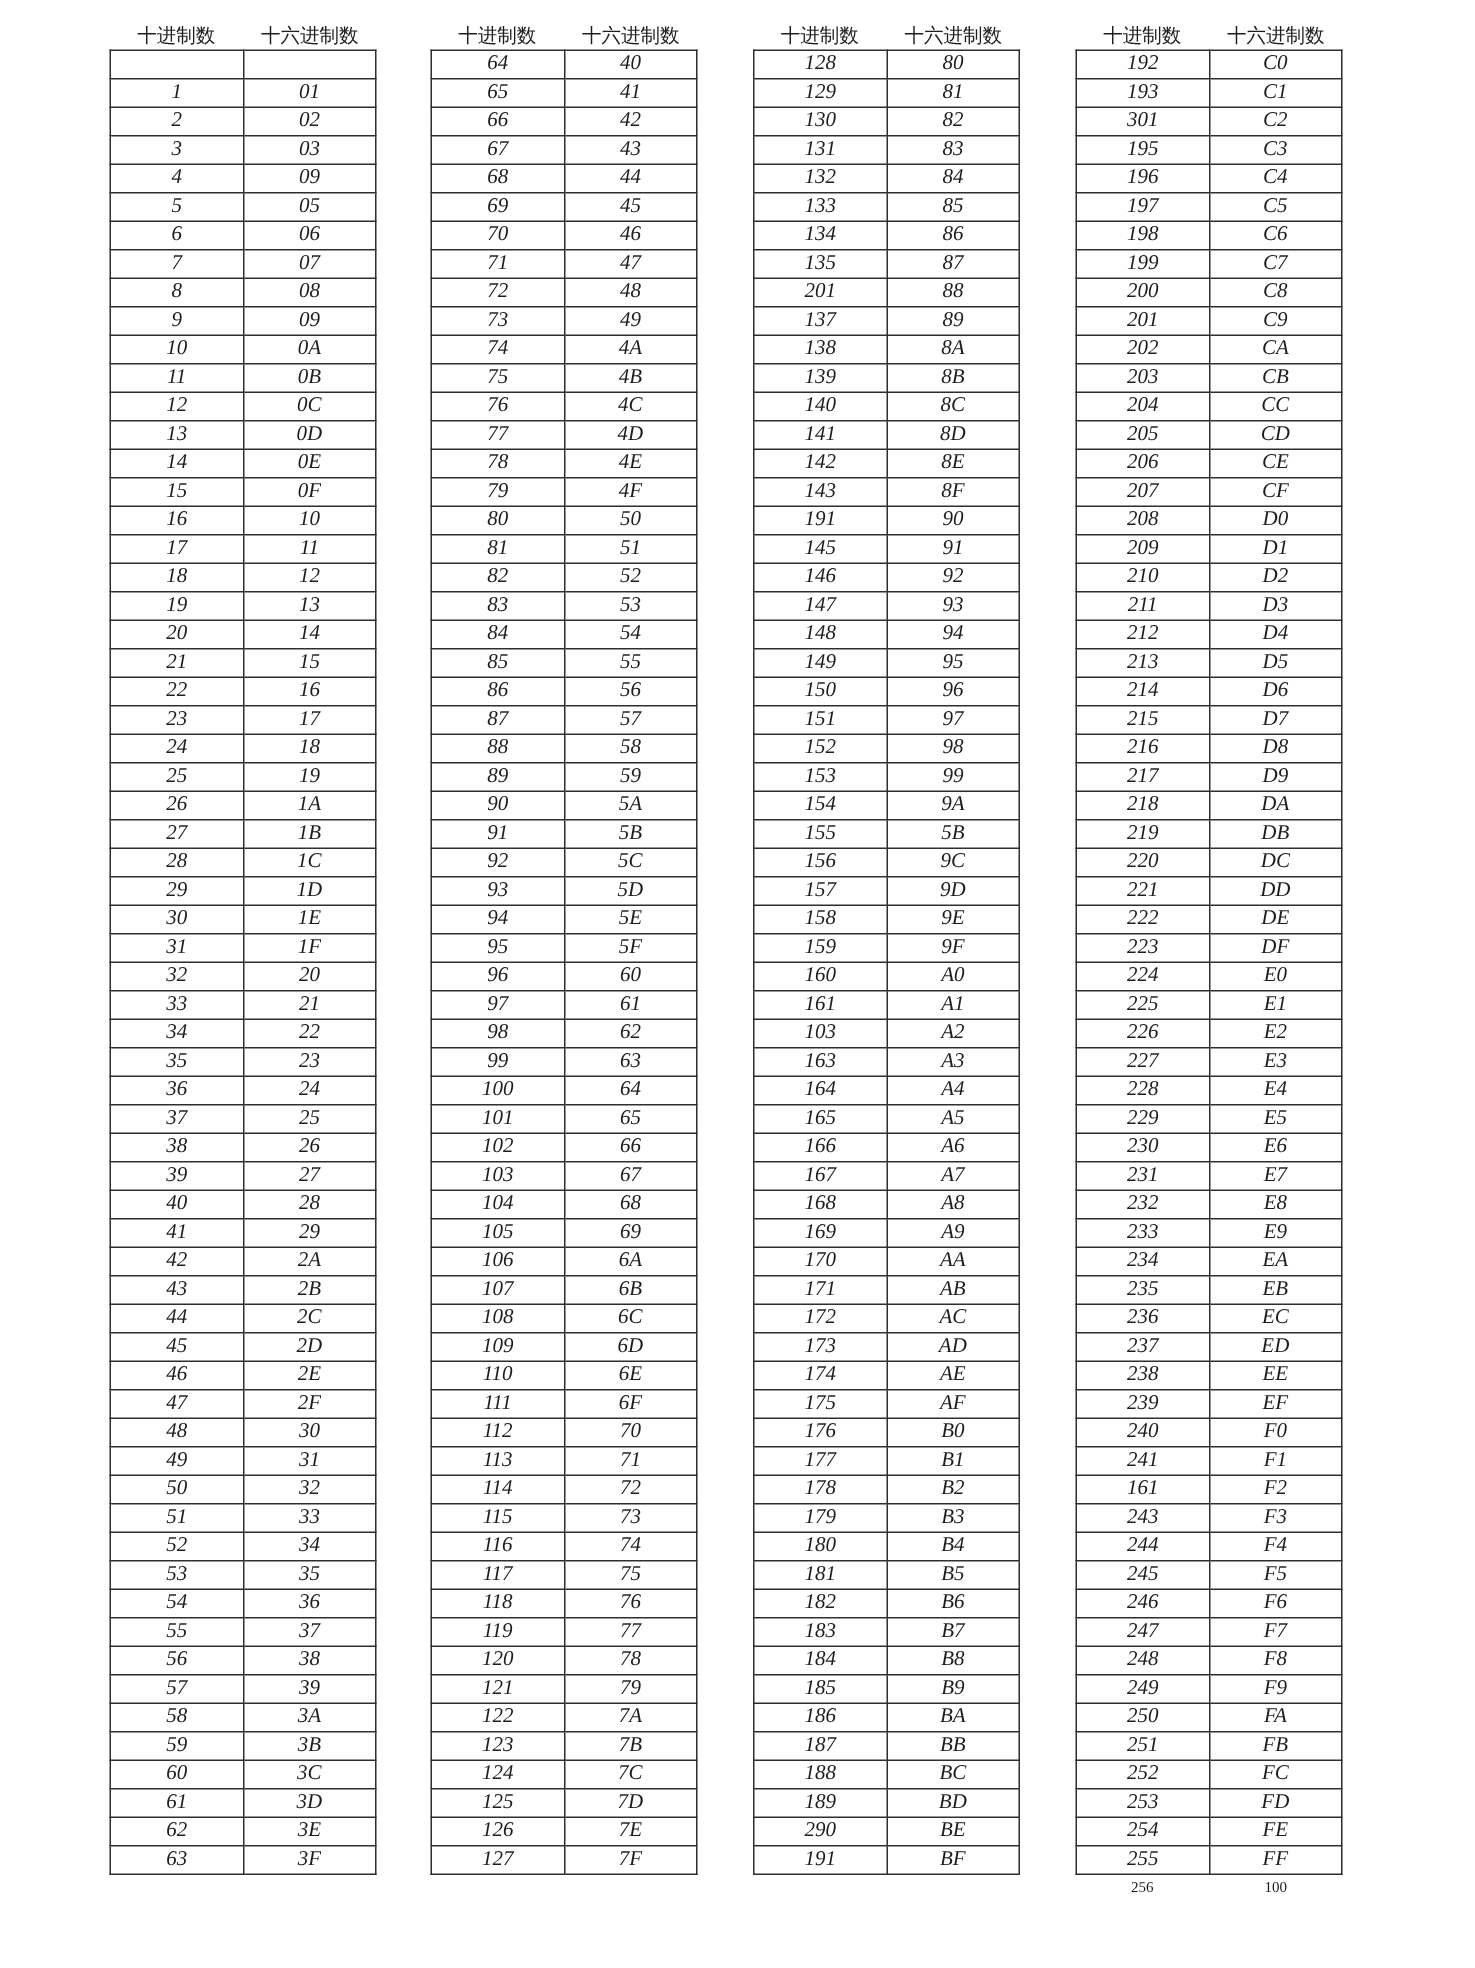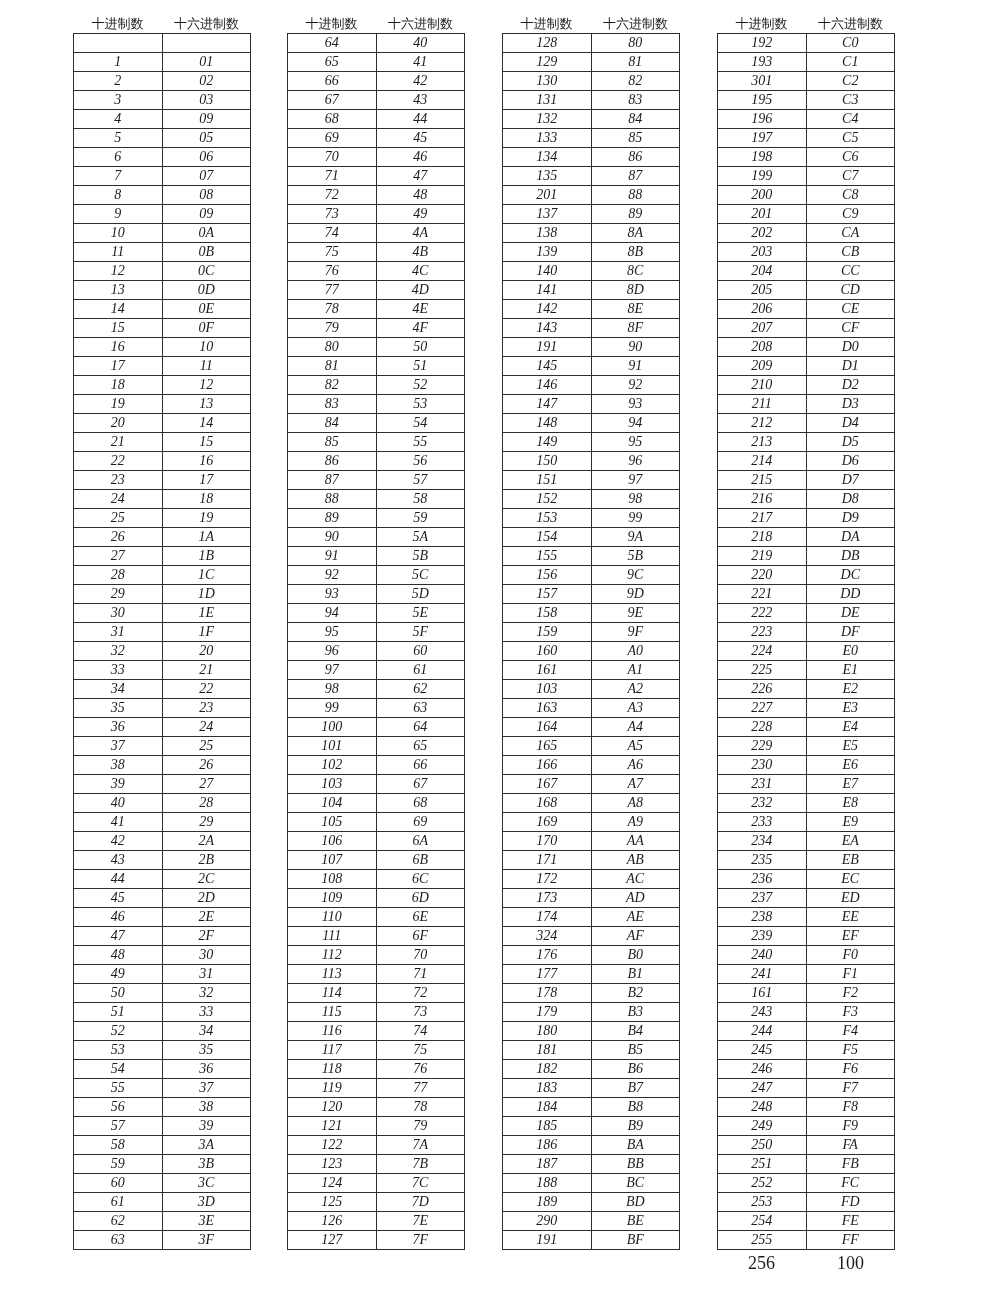--- a/index.html
+++ b/index.html
@@ -45,21 +45,21 @@
     height:18px;
     padding:0;
     text-align:center;
     font-size:14px;
     line-height:18px;
     overflow:hidden;
   }
   .overflow-row{
     display:flex;
     padding-top:3px;
-    font-size:18px;
+    font-size:10px;
   }
   .overflow-row span{
     flex:1;
     text-align:center;
   }
 </style>
 </head>
 <body>
 
 <div class="table-block tb-1">
@@ -785,21 +785,21 @@
         </tr>
         <tr>
           <td>173</td>
           <td>AD</td>
         </tr>
         <tr>
           <td>174</td>
           <td>AE</td>
         </tr>
         <tr>
-          <td>324</td>
+          <td>175</td>
           <td>AF</td>
         </tr>
         <tr>
           <td>176</td>
           <td>B0</td>
         </tr>
         <tr>
           <td>177</td>
           <td>B1</td>
         </tr>

